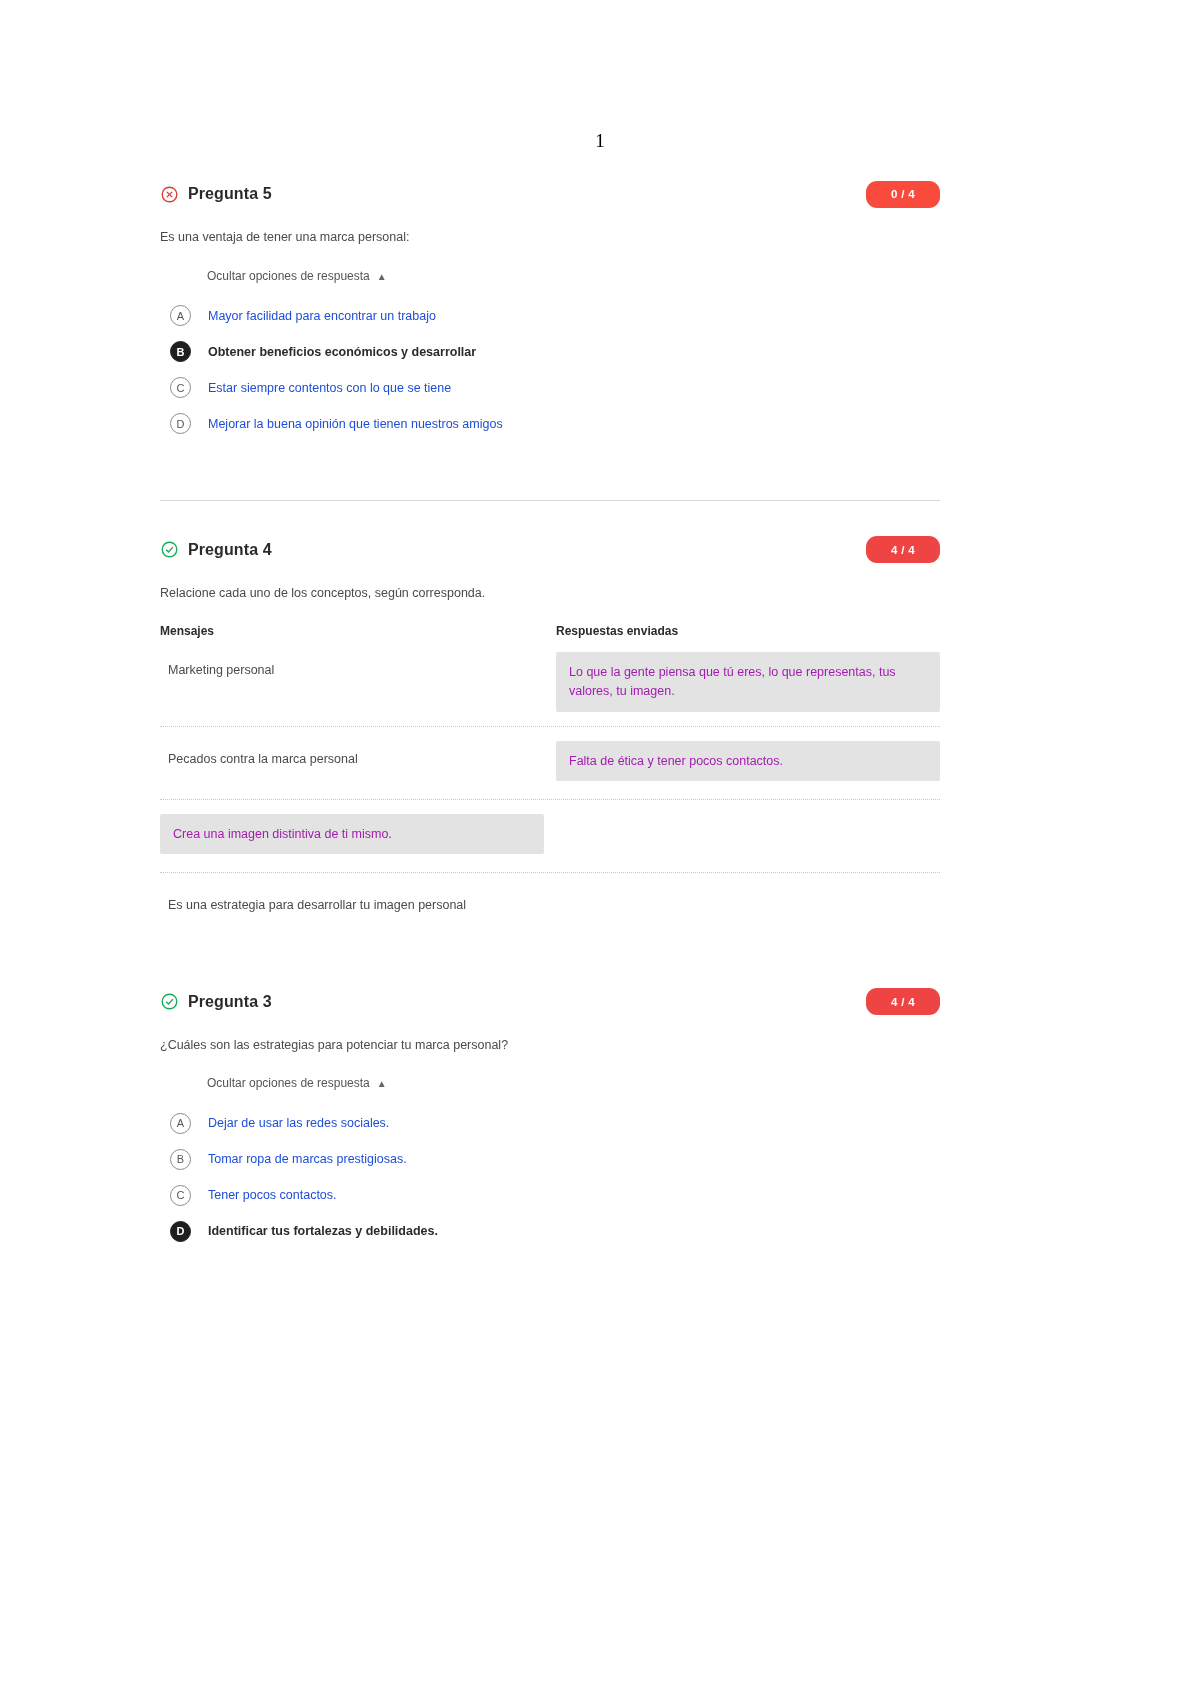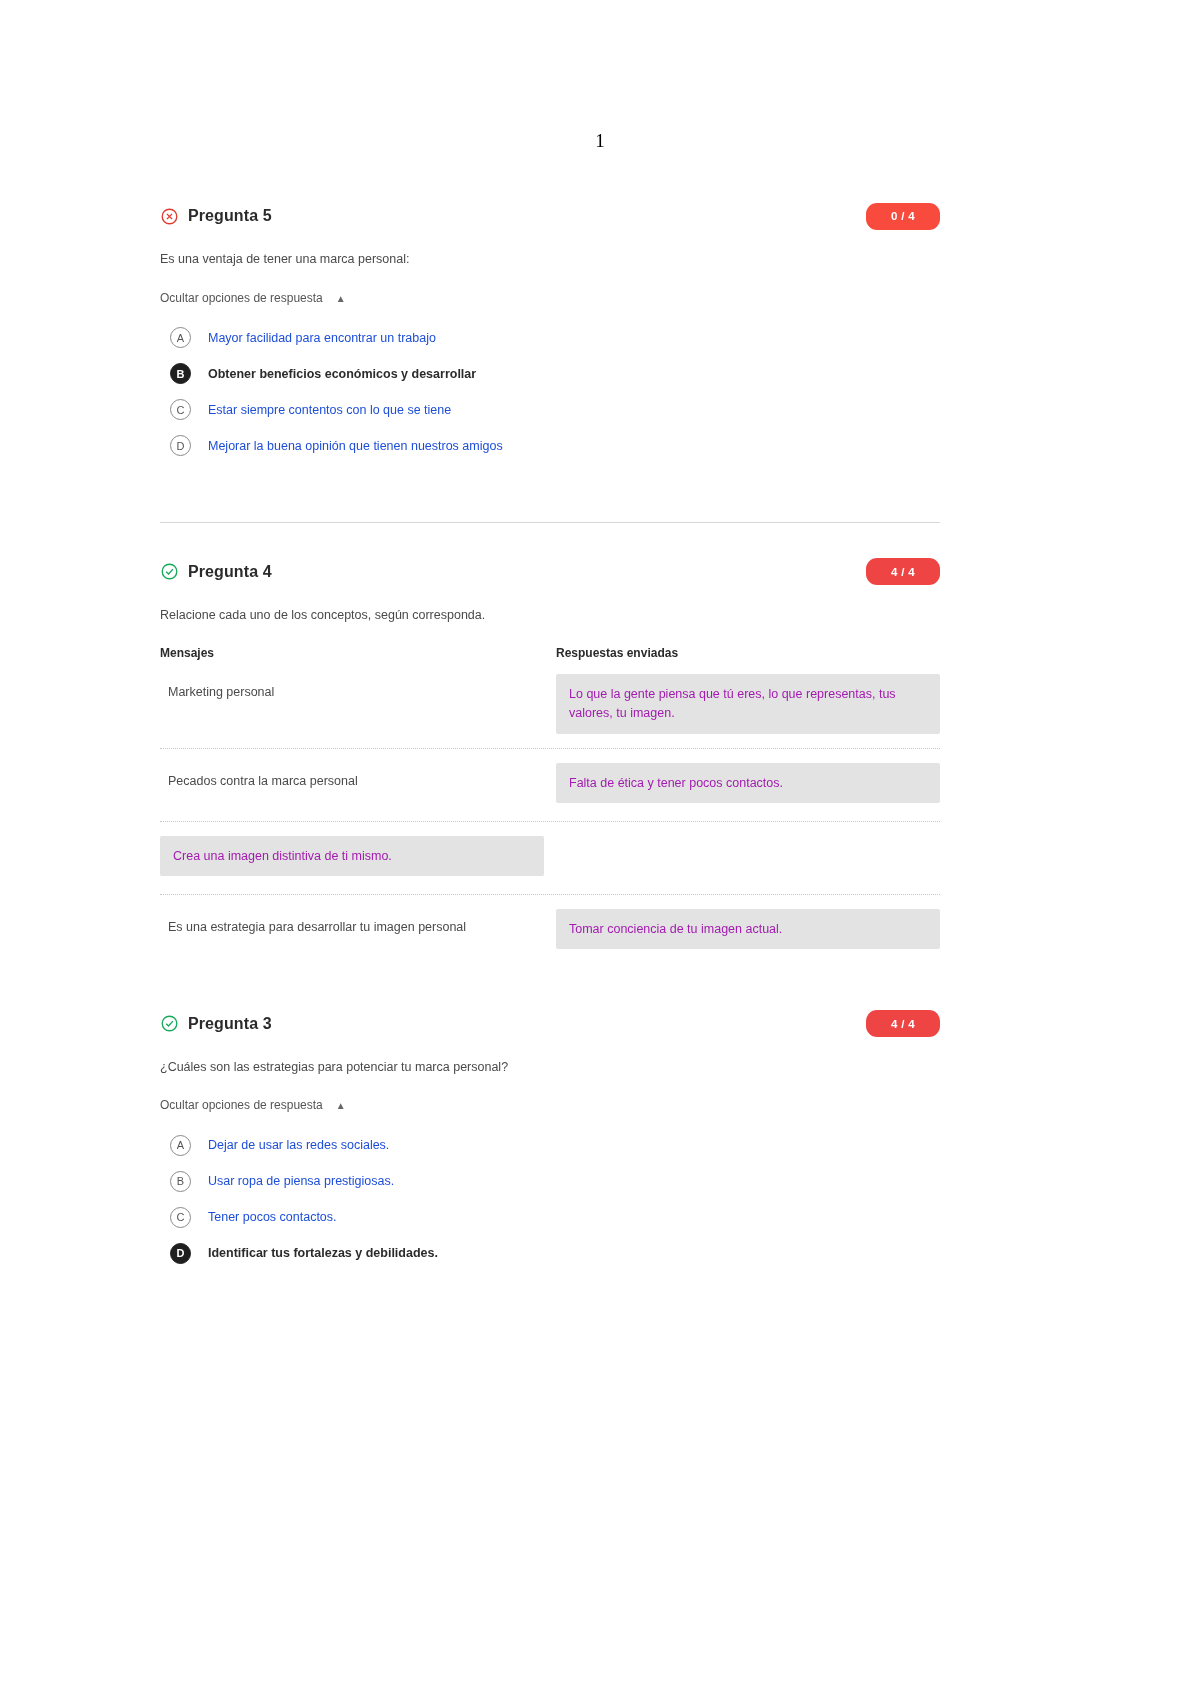--- a/index.html
+++ b/index.html
@@ -27,21 +27,21 @@
     left: 0;
     width: 1200px;
     text-align: center;
     font-size: 19px;
     color: #000;
     font-family: "Liberation Serif", serif;
   }
   .content {
     position: absolute;
     left: 160px;
-    top: 201px;
+    top: 179px;
     width: 780px;
   }
 
   
   .question-block { position: relative; }
   .q-header {
     display: flex;
     align-items: center;
     justify-content: space-between;
     height: 30px;
@@ -81,22 +81,23 @@
     margin-top: 20px;
     line-height: 1.4;
   }
 
   .toggle-options {
     font-size: 12px;
     color: #555;
     margin-top: 22px;
     display: inline-flex;
     align-items: center;
-    gap: 13px;
+    gap: 7px;
     cursor: pointer;
+    margin-left: 47px;
   }
   .caret {
     display: inline-block;
     font-size: 10px;
     line-height: 1;
     transform: translateY(1px);
     color: #666;
   }
 
   .options { margin-top: 14px; }
@@ -267,23 +268,20 @@
         </div>
 
         <div class="match-row">
           <div class="col-right">
             <div class="answer-box">Crea una imagen distintiva de ti mismo.</div>
           </div>
         </div>
 
         <div class="match-row">
           <div class="match-left col-left">Es una estrategia para desarrollar tu imagen personal</div>
-          <div class="col-right">
-            <div class="answer-box">Tomar conciencia de tu imagen actual.</div>
-          </div>
         </div>
       </div>
     </div>
 
     <div class="question-block" style="margin-top:42px;">
       <div class="q-header">
         <div class="q-title-wrap">
           <span>
             <svg class="status-icon" viewBox="0 0 24 24" fill="none" stroke="#17a95a" stroke-width="1.7">
               <circle cx="12" cy="12" r="9.2"></circle>
@@ -302,21 +300,21 @@
         <span class="caret">▲</span>
       </div>
 
       <div class="options">
         <div class="option-row">
           <span class="opt-marker">A</span>
           <span class="opt-text">Dejar de usar las redes sociales.</span>
         </div>
         <div class="option-row">
           <span class="opt-marker">B</span>
-          <span class="opt-text">Usar ropa de piensa prestigiosas.</span>
+          <span class="opt-text">Tomar ropa de marcas prestigiosas.</span>
         </div>
         <div class="option-row">
           <span class="opt-marker">C</span>
           <span class="opt-text">Tener pocos contactos.</span>
         </div>
         <div class="option-row">
           <span class="opt-marker selected">D</span>
           <span class="opt-text selected">Identificar tus fortalezas y debilidades.</span>
         </div>
       </div>

